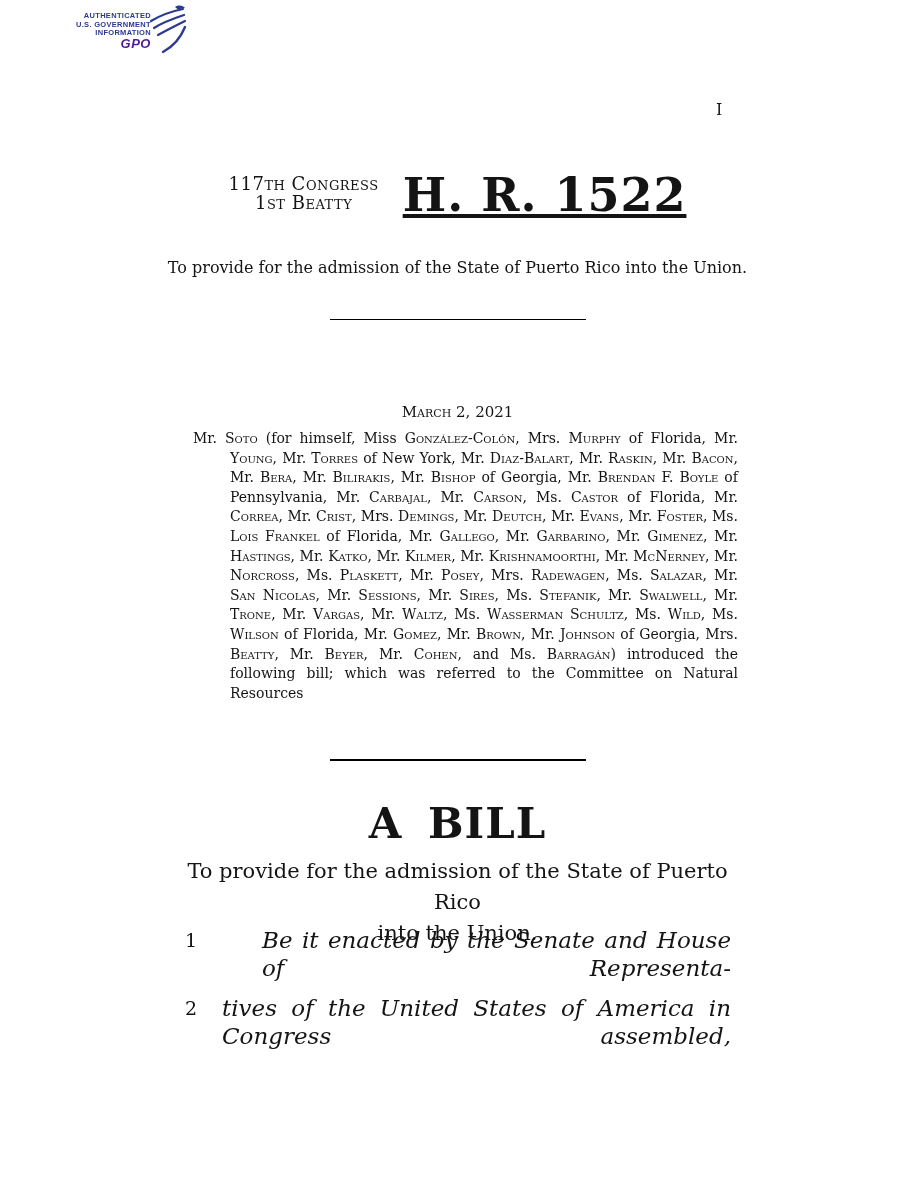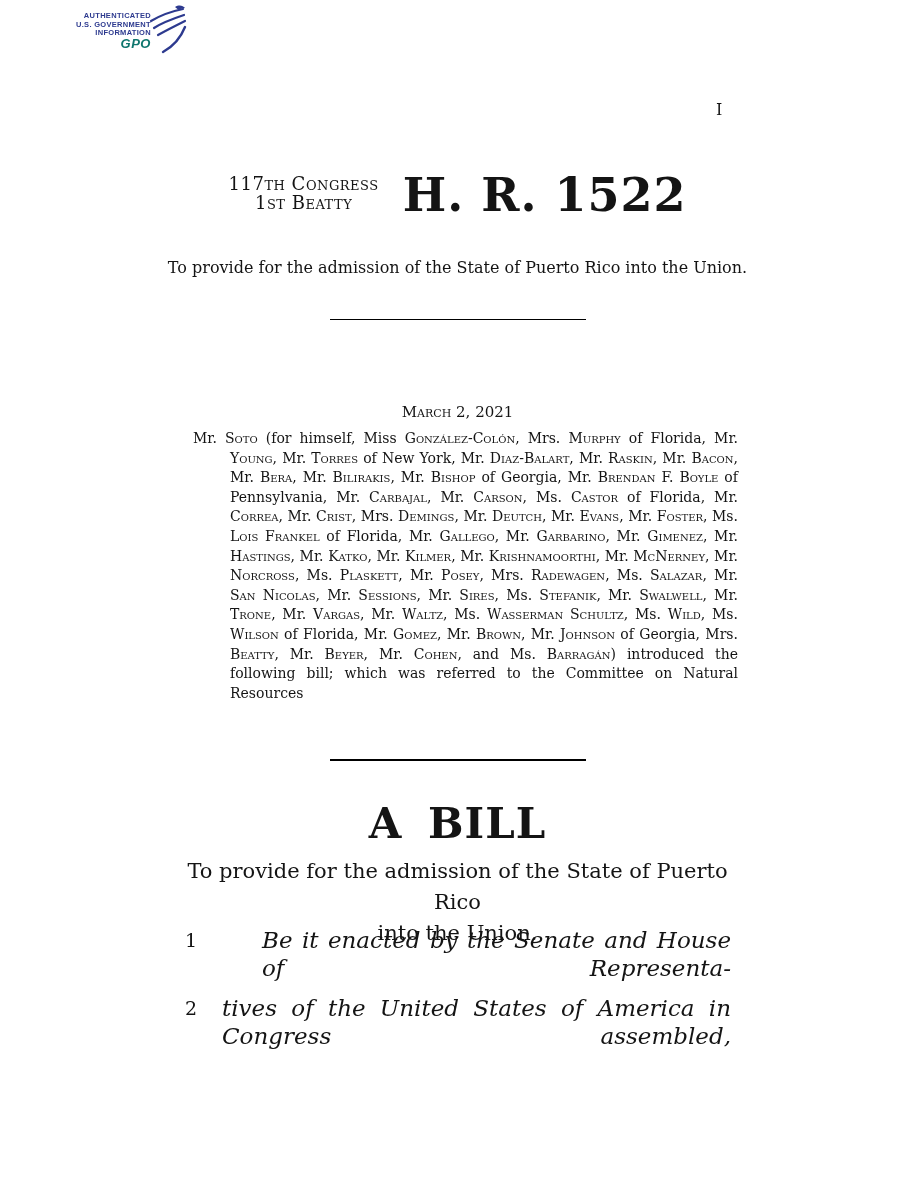--- a/index.html
+++ b/index.html
@@ -30,21 +30,21 @@
     color: #2d3a8f;
     text-align: right;
     padding-top: 8px;
     margin-left: 16px;
   }
   .gpo-label {
     font-family: "Liberation Sans", sans-serif;
     font-size: 13px;
     font-weight: bold;
     font-style: italic;
-    color: #0f766e;
+    color: #4c1d95;
     margin-top: 2px;
     letter-spacing: 0.5px;
   }
   .gpo-eagle { margin-left: -4px; }
 
   
   .page-marker {
     position: absolute;
     left: 716px;
     top: 100px;
@@ -69,20 +69,21 @@
     letter-spacing: 0.5px;
     white-space: nowrap;
     margin-top: -4px;
   }
   .smallcaps { font-variant: small-caps; }
   .bill-number {
     font-size: 46px;
     font-weight: bold;
     letter-spacing: 1px;
     white-space: nowrap;
+    text-decoration: underline;
   }
 
   .short-title {
     position: absolute;
     left: 120px;
     top: 258px;
     width: 675px;
     text-align: center;
     font-size: 16px;
   }

